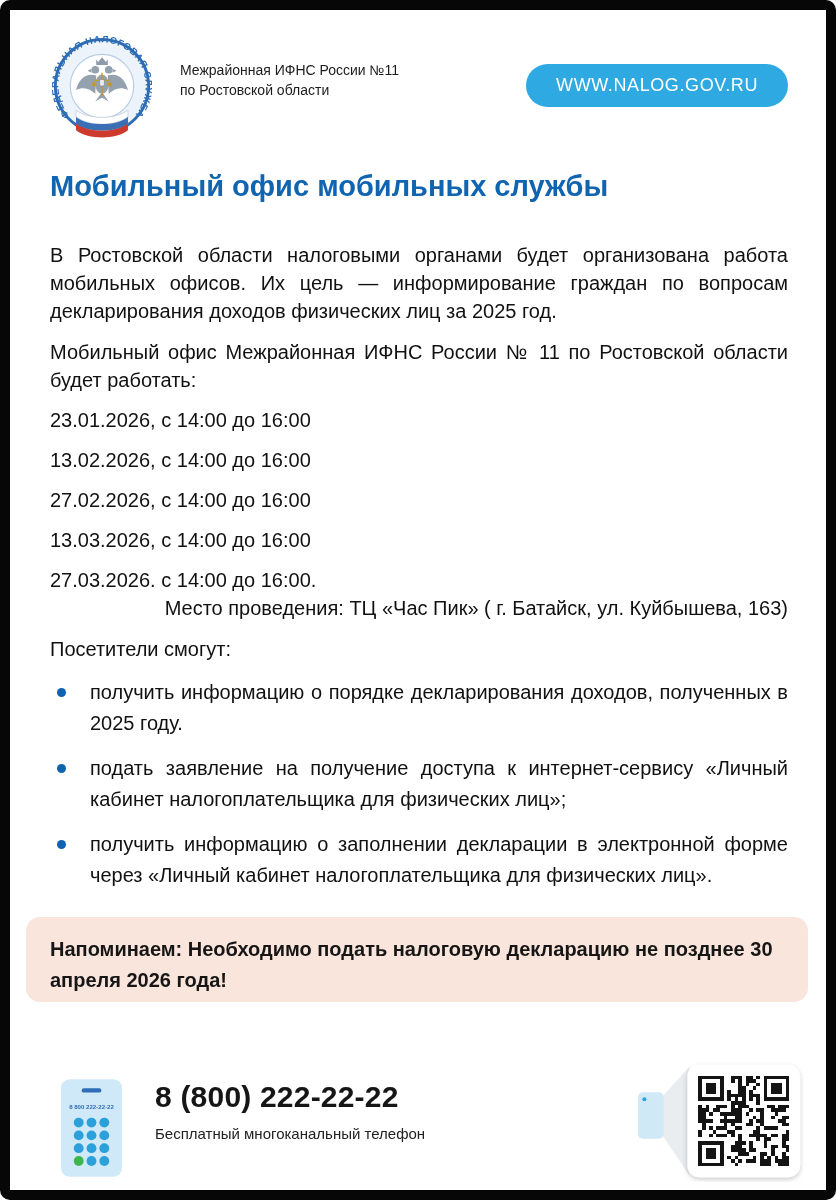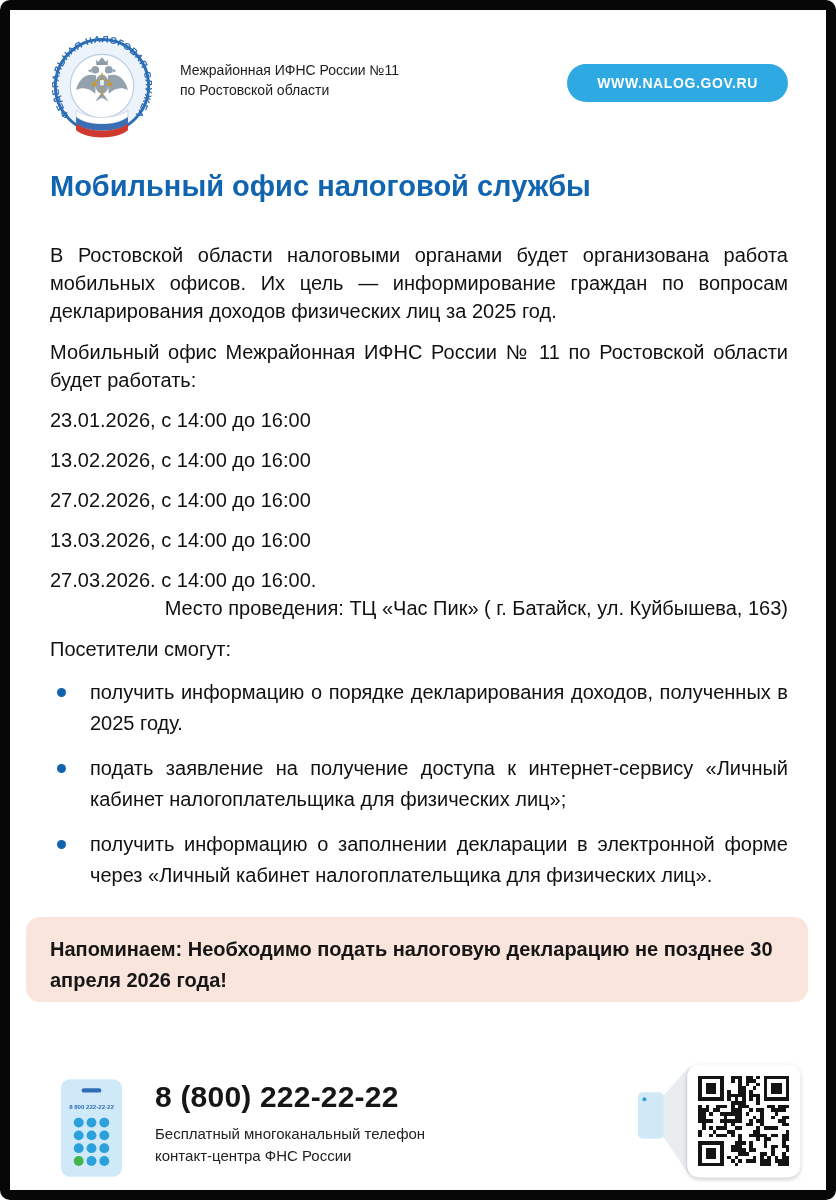--- a/index.html
+++ b/index.html
@@ -11,21 +11,21 @@
   }
   .page{padding:0 38px 0 40px;}
 
   
   .header{display:flex;align-items:flex-start;padding-top:26px;}
   .logo{flex:0 0 auto;margin-left:2px;}
   .org{margin-left:28px;margin-top:24px;font-size:14px;line-height:1.45;color:#1c1c1c;}
   .site-btn{
     margin-left:auto;margin-top:28px;
     background:#2fa9e1;color:#fff;border-radius:22px;
-    padding:11px 30px;font-size:14px;font-weight:bold;letter-spacing:.6px;
+    padding:11px 30px;font-size:18px;font-weight:normal;letter-spacing:.6px;
     cursor:pointer;user-select:none;white-space:nowrap;
   }
 
   
   h1.title{margin:24px 0 0;font-size:29px;line-height:1.15;font-weight:bold;color:#1165b0;}
   .p{font-size:20px;line-height:28px;text-align:justify;margin:0;}
   .intro{margin-top:38px;}
   .sched-intro{margin-top:13px;}
   .date{margin-top:12px;text-align:left;}
   .location{margin-top:0;text-align:right;}
@@ -98,21 +98,21 @@
           </g>
         </svg>
       </div>
       <div class="org">
         <div>Межрайонная ИФНС России №11</div>
         <div>по Ростовской области</div>
       </div>
       <div class="site-btn">WWW.NALOG.GOV.RU</div>
     </div>
 
-    <h1 class="title">Мобильный офис налоговой службы</h1>
+    <h1 class="title">Мобильный офис мобильных службы</h1>
 
     <p class="p intro">В Ростовской области налоговыми органами будет организована работа мобильных офисов. Их цель — информирование граждан по вопросам декларирования доходов физических лиц за 2025 год.</p>
 
     <p class="p sched-intro">Мобильный офис Межрайонная ИФНС России № 11 по Ростовской области будет работать:</p>
 
     <p class="p date">23.01.2026, с 14:00 до 16:00</p>
     <p class="p date">13.02.2026, с 14:00 до 16:00</p>
     <p class="p date">27.02.2026, с 14:00 до 16:00</p>
     <p class="p date">13.03.2026, с 14:00 до 16:00</p>
     <p class="p date">27.03.2026. с 14:00 до 16:00.</p>
@@ -157,21 +157,20 @@
           <circle cx="45" cy="71" r="5"></circle>
         <circle cx="19" cy="84" r="5" fill="#3fb54c"></circle>
         <circle cx="32" cy="84" r="5"></circle>
           <circle cx="45" cy="84" r="5"></circle>
       </g>
     </svg>
     <div class="phone-block">
       <div class="phone-number">8 (800) 222-22-22</div>
       <div class="phone-caption">
         <div>Бесплатный многоканальный телефон</div>
-        <div>контакт-центра ФНС России</div>
       </div>
     </div>
     <svg class="qr-group" width="168" height="122" viewBox="0 0 170 122">
       <defs>
         <filter id="soft" x="-20%" y="-20%" width="140%" height="140%">
           <feDropShadow dx="0" dy="2" stdDeviation="2.5" flood-opacity="0.22"></feDropShadow>
         </filter>
       </defs>
       <polygon points="27,36 54,6 54,116 27,76" fill="#e9edf0"></polygon>
       <rect x="2" y="32" width="26" height="47" rx="5" fill="#cfe9f7"></rect>

